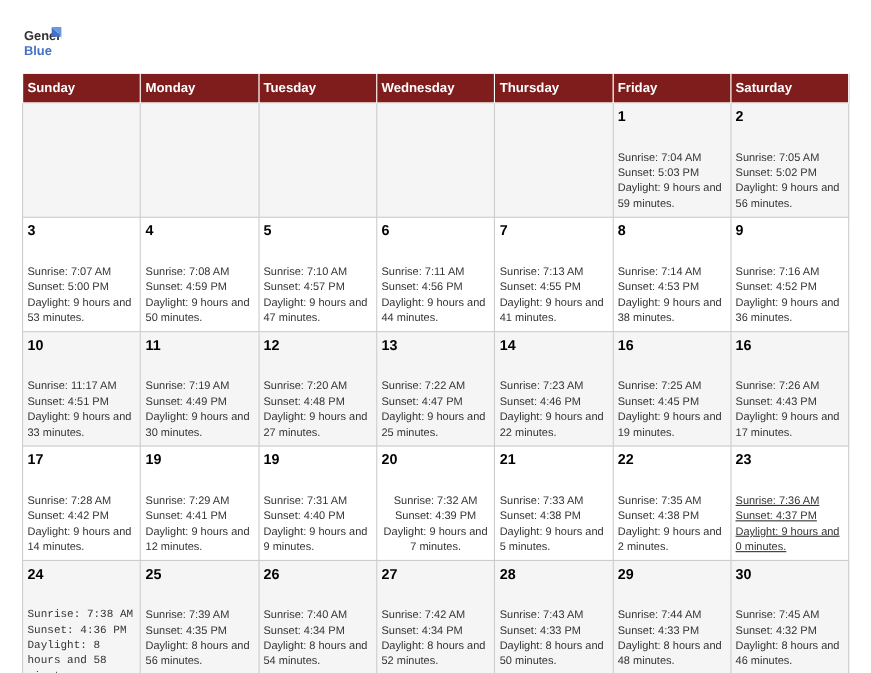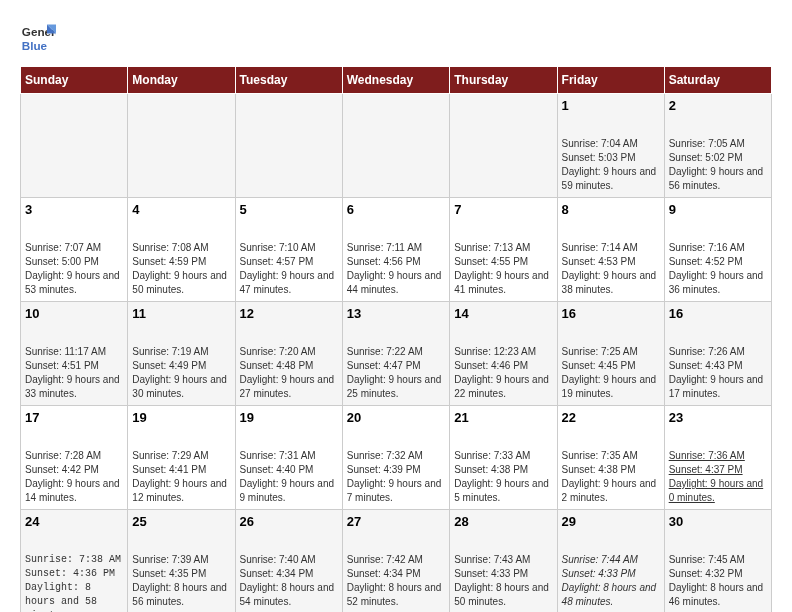--- a/index.html
+++ b/index.html
@@ -199,21 +199,21 @@
 Daylight: 9 hours and 27 minutes.</div>
         </td>
         <td>
           <span class="day-number">13</span>
           <div class="day-detail" style="white-space: pre-line;">Sunrise: 7:22 AM
 Sunset: 4:47 PM
 Daylight: 9 hours and 25 minutes.</div>
         </td>
         <td>
           <span class="day-number">14</span>
-          <div class="day-detail" style="white-space: pre-line;">Sunrise: 12:23 AM
+          <div class="day-detail" style="white-space: pre-line;">Sunrise: 7:23 AM
 Sunset: 4:46 PM
 Daylight: 9 hours and 22 minutes.</div>
         </td>
         <td>
           <span class="day-number">16</span>
           <div class="day-detail" style="white-space: pre-line;">Sunrise: 7:25 AM
 Sunset: 4:45 PM
 Daylight: 9 hours and 19 minutes.</div>
         </td>
         <td>
@@ -237,21 +237,21 @@
 Daylight: 9 hours and 12 minutes.</div>
         </td>
         <td>
           <span class="day-number">19</span>
           <div class="day-detail" style="white-space: pre-line;">Sunrise: 7:31 AM
 Sunset: 4:40 PM
 Daylight: 9 hours and 9 minutes.</div>
         </td>
         <td>
           <span class="day-number">20</span>
-          <div class="day-detail" style="white-space: pre-line;">Sunrise: 7:32 AM
+          <div class="day-detail" style="white-space: pre-line; text-align: center;">Sunrise: 7:32 AM
 Sunset: 4:39 PM
 Daylight: 9 hours and 7 minutes.</div>
         </td>
         <td>
           <span class="day-number">21</span>
           <div class="day-detail" style="white-space: pre-line;">Sunrise: 7:33 AM
 Sunset: 4:38 PM
 Daylight: 9 hours and 5 minutes.</div>
         </td>
         <td>
@@ -293,21 +293,21 @@
 Daylight: 8 hours and 52 minutes.</div>
         </td>
         <td>
           <span class="day-number">28</span>
           <div class="day-detail" style="white-space: pre-line;">Sunrise: 7:43 AM
 Sunset: 4:33 PM
 Daylight: 8 hours and 50 minutes.</div>
         </td>
         <td>
           <span class="day-number">29</span>
-          <div class="day-detail" style="white-space: pre-line; font-style: italic;">Sunrise: 7:44 AM
+          <div class="day-detail" style="white-space: pre-line;">Sunrise: 7:44 AM
 Sunset: 4:33 PM
 Daylight: 8 hours and 48 minutes.</div>
         </td>
         <td>
           <span class="day-number">30</span>
           <div class="day-detail" style="white-space: pre-line;">Sunrise: 7:45 AM
 Sunset: 4:32 PM
 Daylight: 8 hours and 46 minutes.</div>
         </td>
       </tr>

